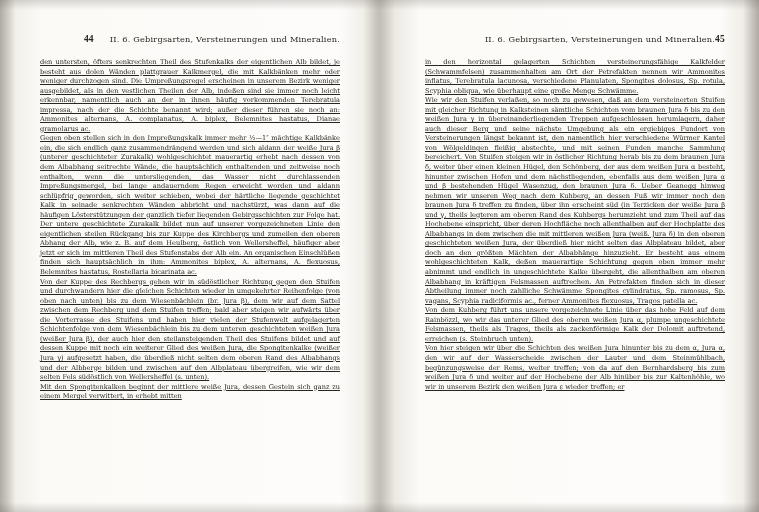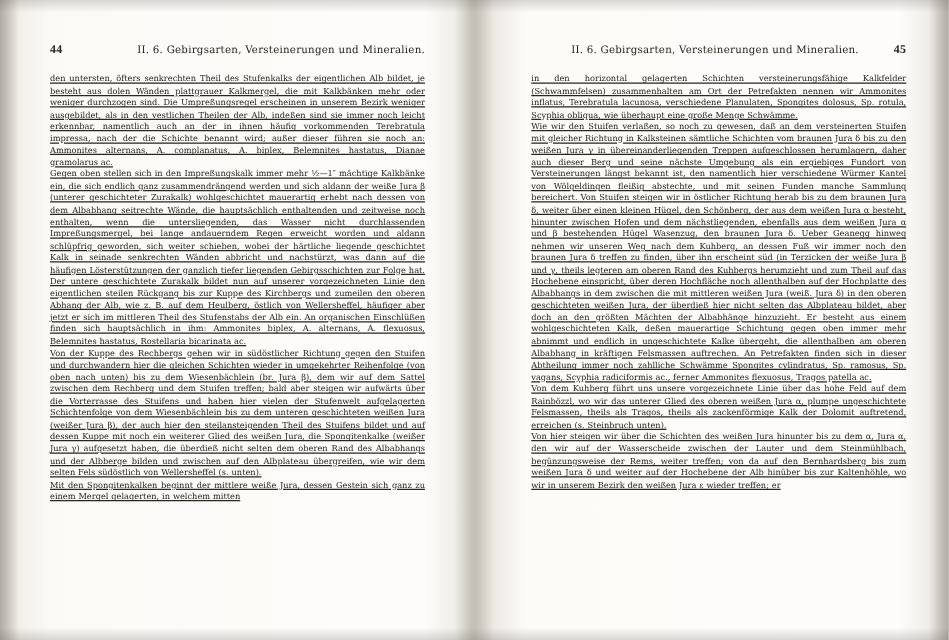--- a/index.html
+++ b/index.html
@@ -61,35 +61,35 @@
   .page-right { left: 425px; }
 
   .running-head {
     display: flex;
     align-items: baseline;
     font-size: 8.2px;
     letter-spacing: 0.2px;
     margin-bottom: 14px;
     white-space: nowrap;
   }
-  .page-left .running-head { justify-content: space-between; gap: 38px; }
+  .page-left .running-head { justify-content: flex-end; }
   .page-right .running-head { justify-content: flex-end; }
 
   .folio {
     font-size: 9.5px;
     font-weight: bold;
     font-family: "Liberation Serif", serif;
   }
   .head-title {
     font-size: 8.2px;
     font-weight: normal;
     font-family: "DejaVu Serif", serif;
   }
   .page-left .folio { margin-right: 16px; }
-  .page-right .folio { margin-left: 28px; }
+  .page-right .folio { margin-left: 0; }
 
   .body-text p {
     margin: 0;
     font-size: 6.6px;
     line-height: 9.55px;
     text-align: justify;
     text-justify: inter-word;
     font-family: "DejaVu Serif", serif;
     -webkit-hyphens: auto;
     hyphens: auto;
@@ -107,21 +107,21 @@
 
   <div class="page page-left">
     <div class="running-head">
       <span class="folio">44</span>
       <span class="head-title">II. 6. Gebirgsarten, Versteinerungen und Mineralien.</span>
     </div>
     <div class="body-text">
       <p>den untersten, öfters senkrechten Theil des Stufenkalks der eigentlichen Alb bildet, je besteht aus dolen Wänden plattgrauer Kalkmergel, die mit Kalkbänken mehr oder weniger durchzogen sind. Die Umpreßungsregel erscheinen in unserem Bezirk weniger ausgebildet, als in den vestlichen Theilen der Alb, indeßen sind sie immer noch leicht erkennbar, namentlich auch an der in ihnen häufig vorkommenden Terebratula impressa, nach der die Schichte benannt wird; außer dieser führen sie noch an: Ammonites alternans, A. complanatus, A. biplex, Belemnites hastatus, Dianae gramolarus ac.</p>
       <p class="indent">Gegen oben stellen sich in den Impreßungskalk immer mehr ½—1″ mächtige Kalkbänke ein, die sich endlich ganz zusammendrängend werden und sich aldann der weiße Jura β (unterer geschichteter Zurakalk) wohlgeschichtet mauerartig erhebt nach dessen von dem Albabhang seitrechte Wände, die hauptsächlich enthaltenden und zeitweise noch enthalten, wenn die untersliegenden, das Wasser nicht durchlassenden Impreßungsmergel, bei lange andauerndem Regen erweicht worden und aldann schlüpfrig geworden, sich weiter schieben, wobei der härtliche liegende geschichtet Kalk in seinade senkrechten Wänden abbricht und nachstürzt, was dann auf die häufigen Lösterstützungen der ganzlich tiefer liegenden Gebirgsschichten zur Folge hat. Der untere geschichtete Zurakalk bildet nun auf unserer vorgezeichneten Linie den eigentlichen steilen Rückgang bis zur Kuppe des Kirchbergs und zumeilen den oberen Abhang der Alb, wie z. B. auf dem Heulberg, östlich von Wellersheffel, häufiger aber jetzt er sich im mittleren Theil des Stufenstabs der Alb ein. An organischen Einschlüßen finden sich hauptsächlich in ihm: Ammonites biplex, A. alternans, A. flexuosus, Belemnites hastatus, Rostellaria bicarinata ac.</p>
       <p class="indent">Von der Kuppe des Rechbergs gehen wir in südöstlicher Richtung gegen den Stuifen und durchwandern hier die gleichen Schichten wieder in umgekehrter Reihenfolge (von oben nach unten) bis zu dem Wiesenbächlein (br. Jura β), dem wir auf dem Sattel zwischen dem Rechberg und dem Stuifen treffen; bald aber steigen wir aufwärts über die Vorterrasse des Stuifens und haben hier vielen der Stufenwelt aufgelagerten Schichtenfolge von dem Wiesenbächlein bis zu dem unteren geschichteten weißen Jura (weißer Jura β), der auch hier den steilansteigenden Theil des Stuifens bildet und auf dessen Kuppe mit noch ein weiterer Glied des weißen Jura, die Spongitenkalke (weißer Jura γ) aufgesetzt haben, die überdieß nicht selten dem oberen Rand des Albabhangs und der Albberge bilden und zwischen auf den Albplateau übergreifen, wie wir dem selten Fels südöstlich von Wellersheffel (s. unten).</p>
-      <p class="indent">Mit den Spongitenkalken beginnt der mittlere weiße Jura, dessen Gestein sich ganz zu einem Mergel gelagerten, in welchem mitten</p>
+      <p class="indent">Mit den Spongitenkalken beginnt der mittlere weiße Jura, dessen Gestein sich ganz zu einem Mergel verwittert, in erhebt mitten</p>
     </div>
   </div>
 
   <div class="page page-right">
     <div class="running-head">
       <span class="head-title">II. 6. Gebirgsarten, Versteinerungen und Mineralien.</span>
       <span class="folio">45</span>
     </div>
     <div class="body-text">
       <p>in den horizontal gelagerten Schichten versteinerungsfähige Kalkfelder (Schwammfelsen) zusammenhalten am Ort der Petrefakten nennen wir Ammonites inflatus, Terebratula lacunosa, verschiedene Planulaten, Spongites dolosus, Sp. rotula, Scyphia obliqua, wie überhaupt eine große Menge Schwämme.</p>

